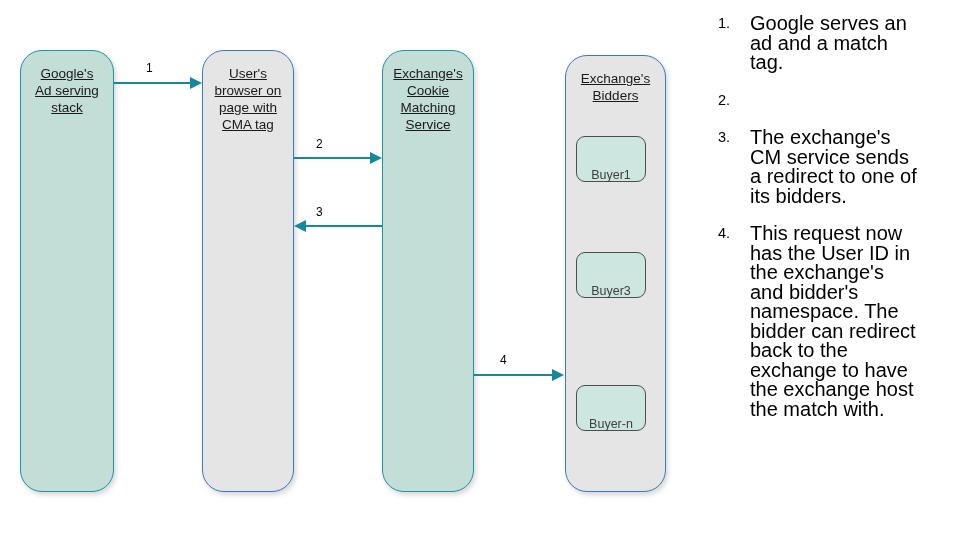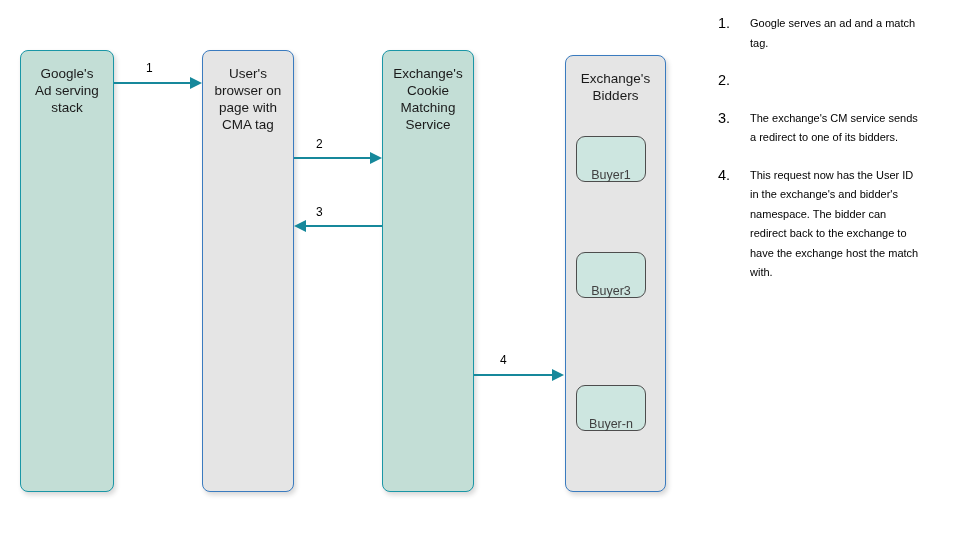--- a/index.html
+++ b/index.html
@@ -20,28 +20,29 @@
     position: absolute;
     left: 0;
     top: 0;
     width: 700px;
     height: 540px;
   }
 
   .lane {
     position: absolute;
     box-sizing: border-box;
-    border-radius: 8px;
+    border-radius: 22px;
     border: 1.4px solid #1a8fa0;
     text-align: center;
     font-size: 13.5px;
     line-height: 17px;
     color: #1a1a1a;
     padding-top: 14px;
     box-shadow: 2px 3px 5px rgba(0,0,0,0.16);
+    text-decoration: underline;
   }
   .lane.teal  { background: #c3ded6; border-color: #1a96a6; }
   .lane.blue  { background: #e5e5e5; border-color: #3a7bbf; }
 
   .lane-title {
     display: block;
     white-space: pre-line;
   }
 
   .buyer-box {
@@ -97,21 +98,21 @@
     width: 42px;
     flex: 0 0 42px;
     font-size: 14.5px;
     line-height: 19.5px;
     text-align: left;
     padding-left: 10px;
     box-sizing: border-box;
   }
   .step-text {
     flex: 1 1 auto;
-    font-size: 11px;
+    font-size: 20px;
     line-height: 19.5px;
     max-width: 172px;
   }
 </style>
 </head>
 <body>
 
 <div id="diagram-canvas">
 
   <div class="lane teal" style="left:20px; top:50px; width:94px; height:442px;">

